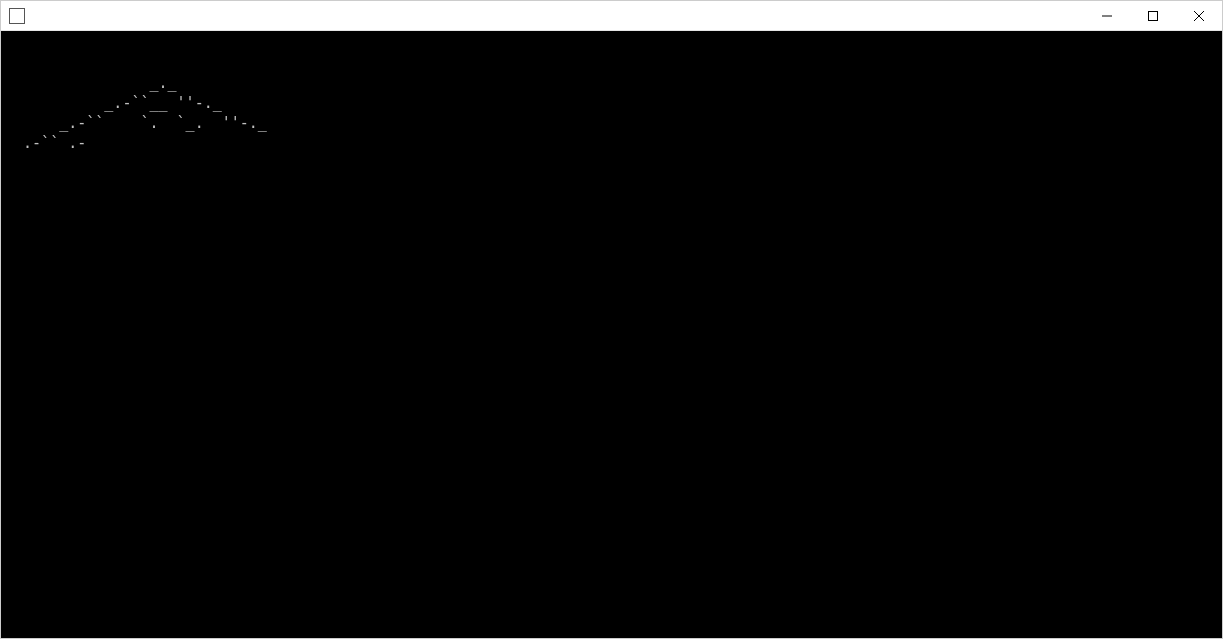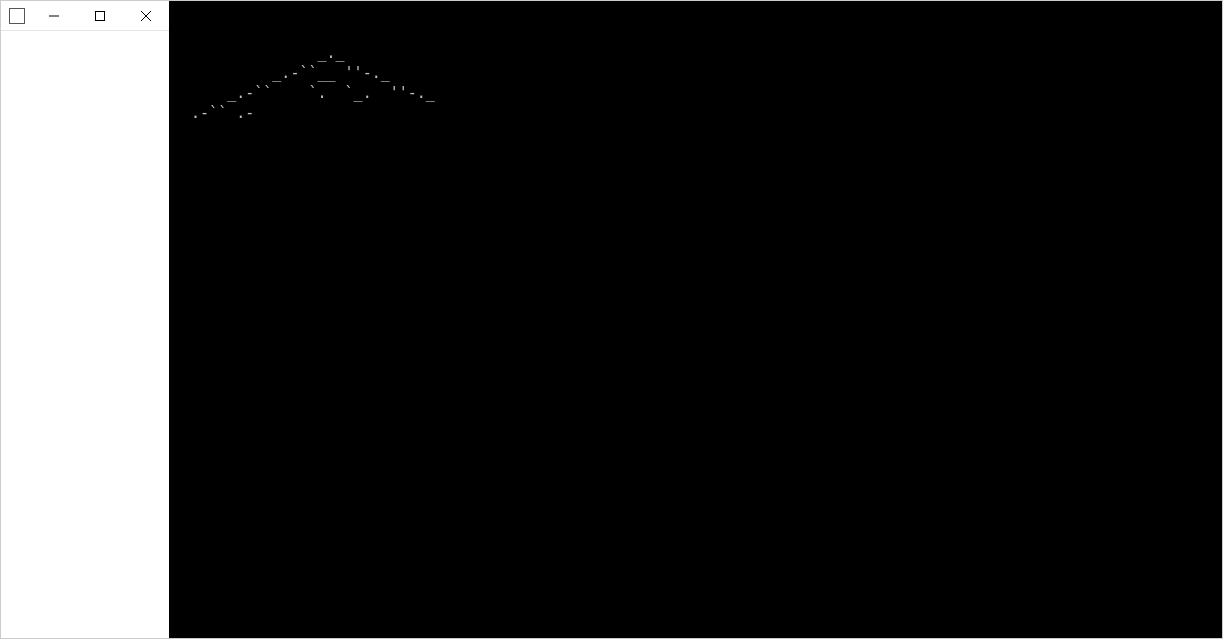--- a/index.html
+++ b/index.html
@@ -10,20 +10,21 @@
       width: 1223px;
       height: 639px;
       overflow: hidden;
       position: relative;
     }
     .window {
       width: 100%;
       height: 100%;
       border: 1px solid #ccc;
       display: flex;
+      flex-direction: column;
     }
     .titlebar {
       height: 30px;
       background: #fff;
       display: flex;
       align-items: center;
       border-bottom: 1px solid #e5e5e5;
       user-select: none;
     }
     .titlebar-icon {

